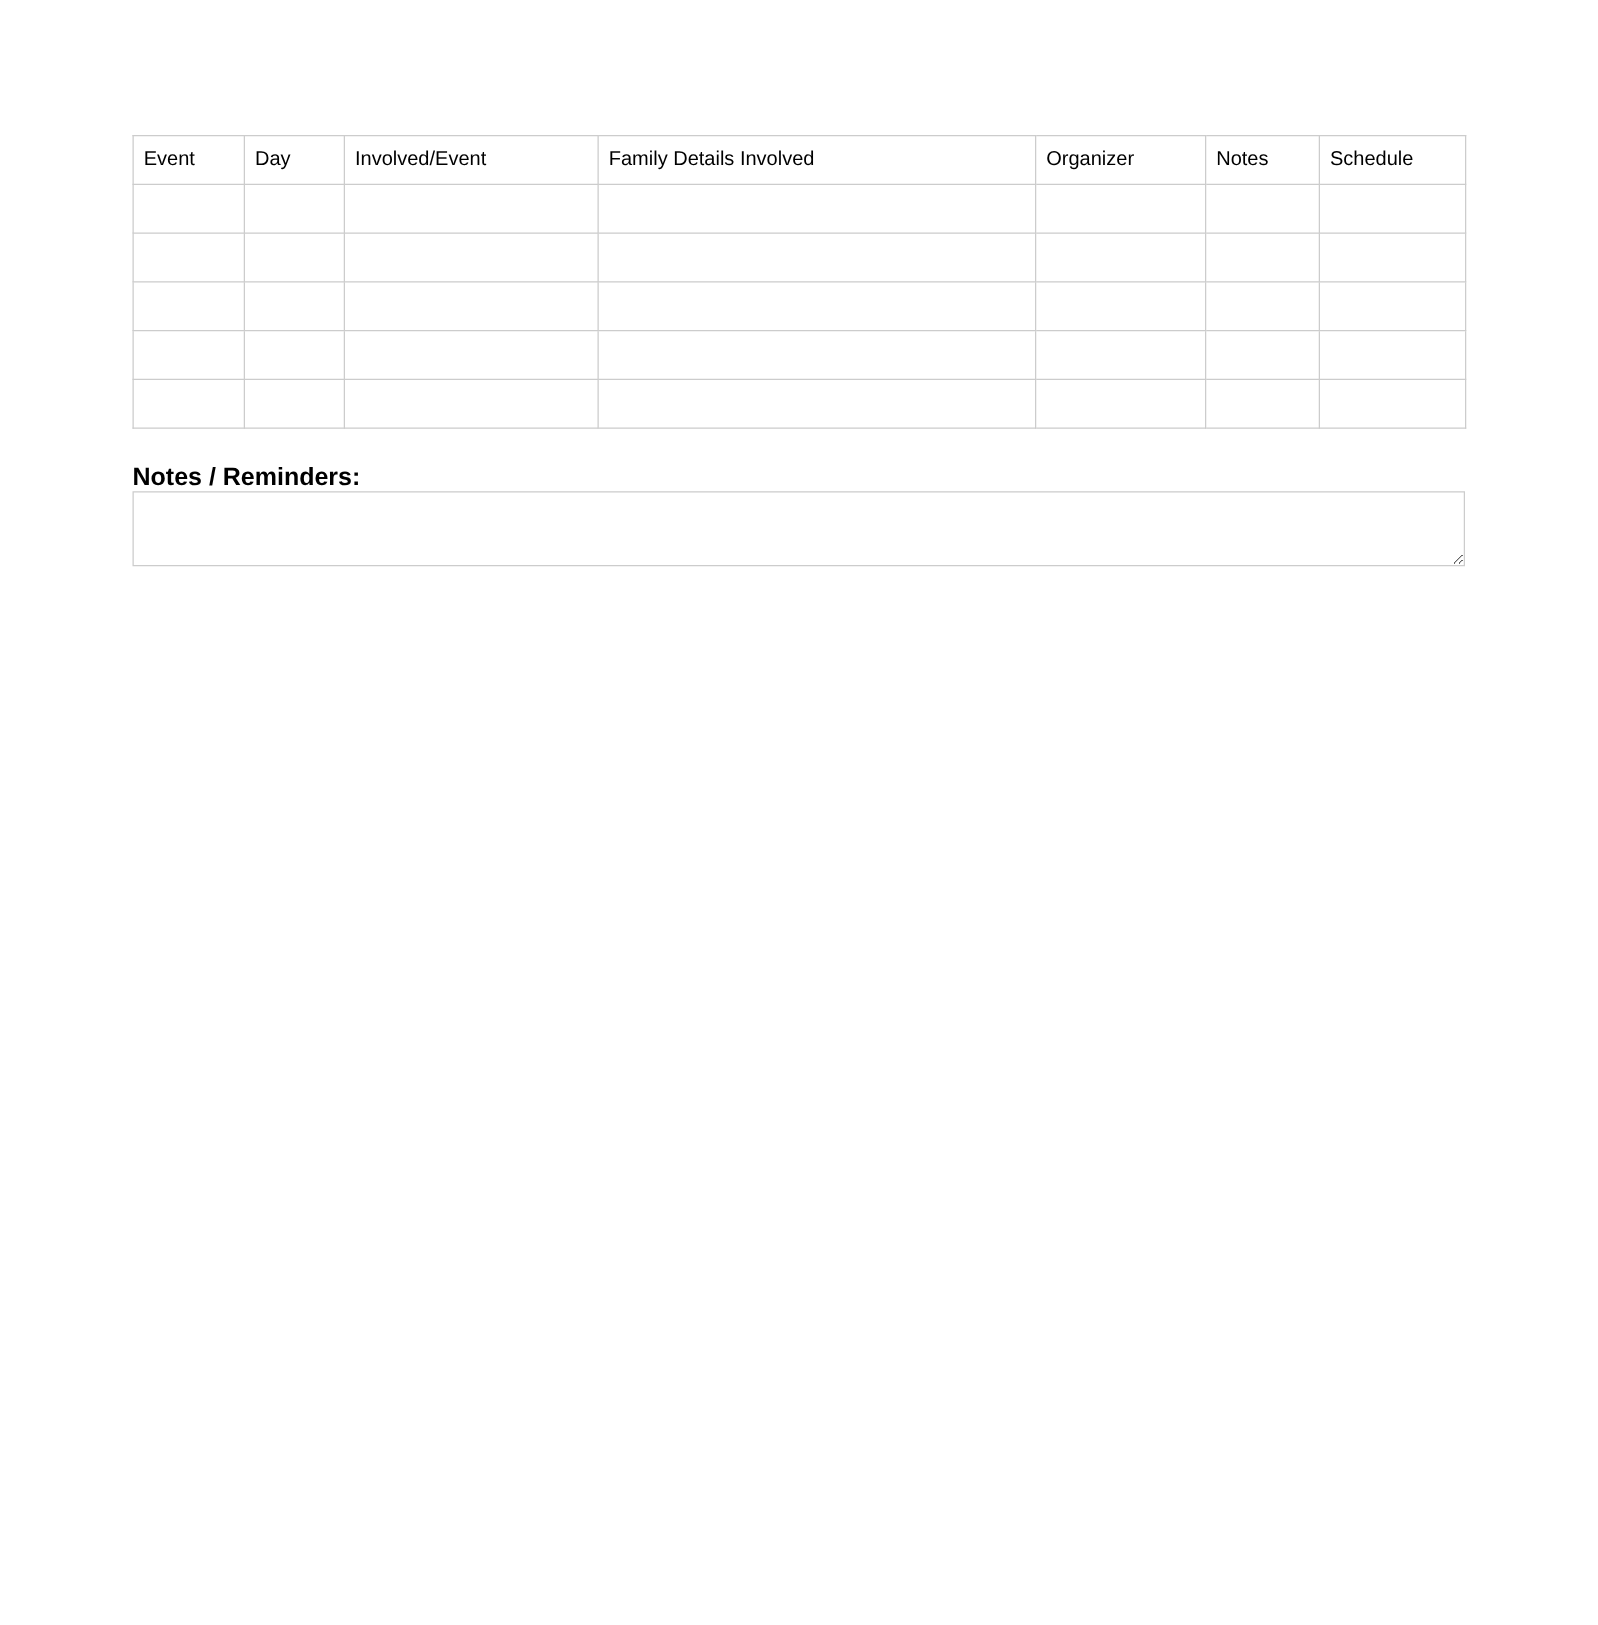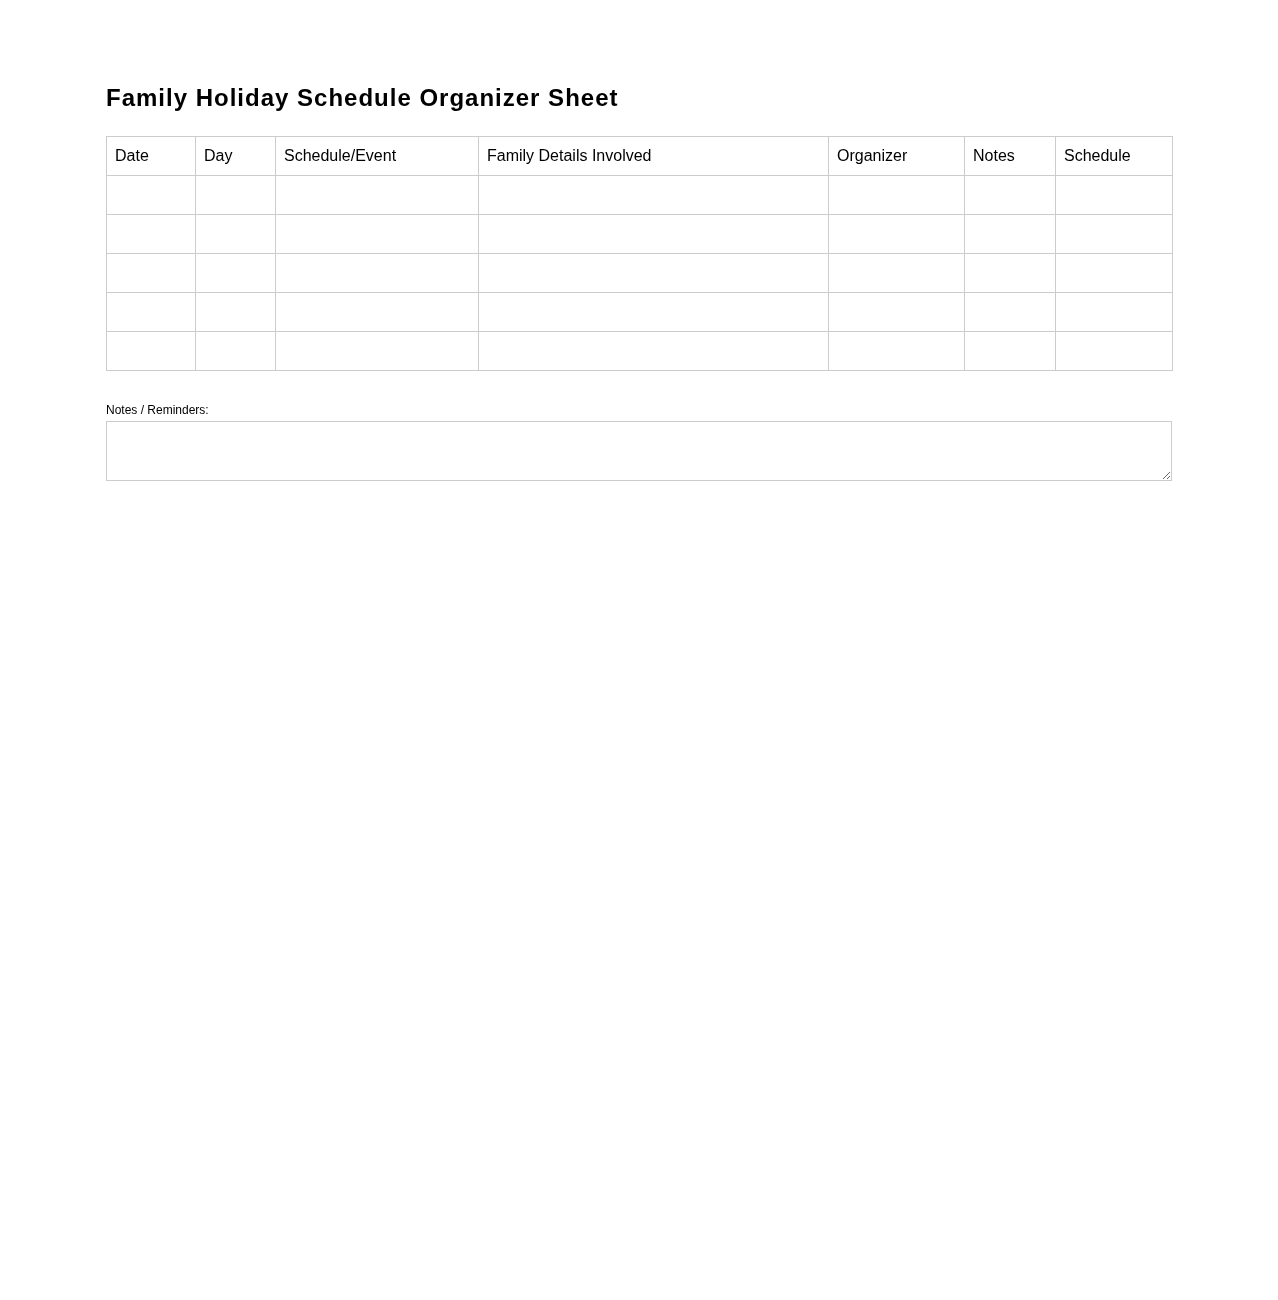--- a/index.html
+++ b/index.html
@@ -1,44 +1,43 @@
 <!DOCTYPE html>
 <html><head>
 <meta charset="utf-8">
 <style>
   html, body { margin: 0; padding: 0; background: #ffffff; }
   body { width: 1278px; height: 1300px; font-family: "Liberation Sans", sans-serif; color: #000; }
   .page { position: absolute; left: 106px; top: 84px; width: 1066px; }
   h1 { margin: 0; font-size: 24px; font-weight: bold; letter-spacing: 1px; line-height: 28px; }
   table { margin-top: 24px; width: 1066px; border-collapse: collapse; table-layout: fixed; }
   th, td { border: 1px solid #cccccc; height: 38px; padding: 0 8px; font-size: 16px; font-weight: normal; text-align: left; }
-  .notes-label { margin-top: 30px; font-size: 12px; font-weight: normal; display: block; line-height: 18px; }
+  .notes-label { margin-top: 30px; font-size: 20px; font-weight: bold; display: block; line-height: 18px; }
   textarea { display: block; margin-top: 2px; width: 1066px; height: 60px; box-sizing: border-box; border: 1px solid #cccccc; resize: vertical; font-family: "Liberation Sans", sans-serif; }
 </style>
 </head>
 <body>
 
 <div class="page">
-  <h1>Family Holiday Schedule Organizer Sheet</h1>
 
   <table>
     <colgroup>
       <col style="width:89px">
         <col style="width:80px">
         <col style="width:203px">
         <col style="width:350px">
         <col style="width:136px">
         <col style="width:91px">
         <col style="width:117px">
     </colgroup>
     <thead>
       <tr>
-        <th>Date</th>
+        <th>Event</th>
         <th>Day</th>
-        <th>Schedule/Event</th>
+        <th>Involved/Event</th>
         <th>Family Details Involved</th>
         <th>Organizer</th>
         <th>Notes</th>
         <th>Schedule</th>
       </tr>
     </thead>
     <tbody>
       <tr>
         <td></td>
         <td></td>

